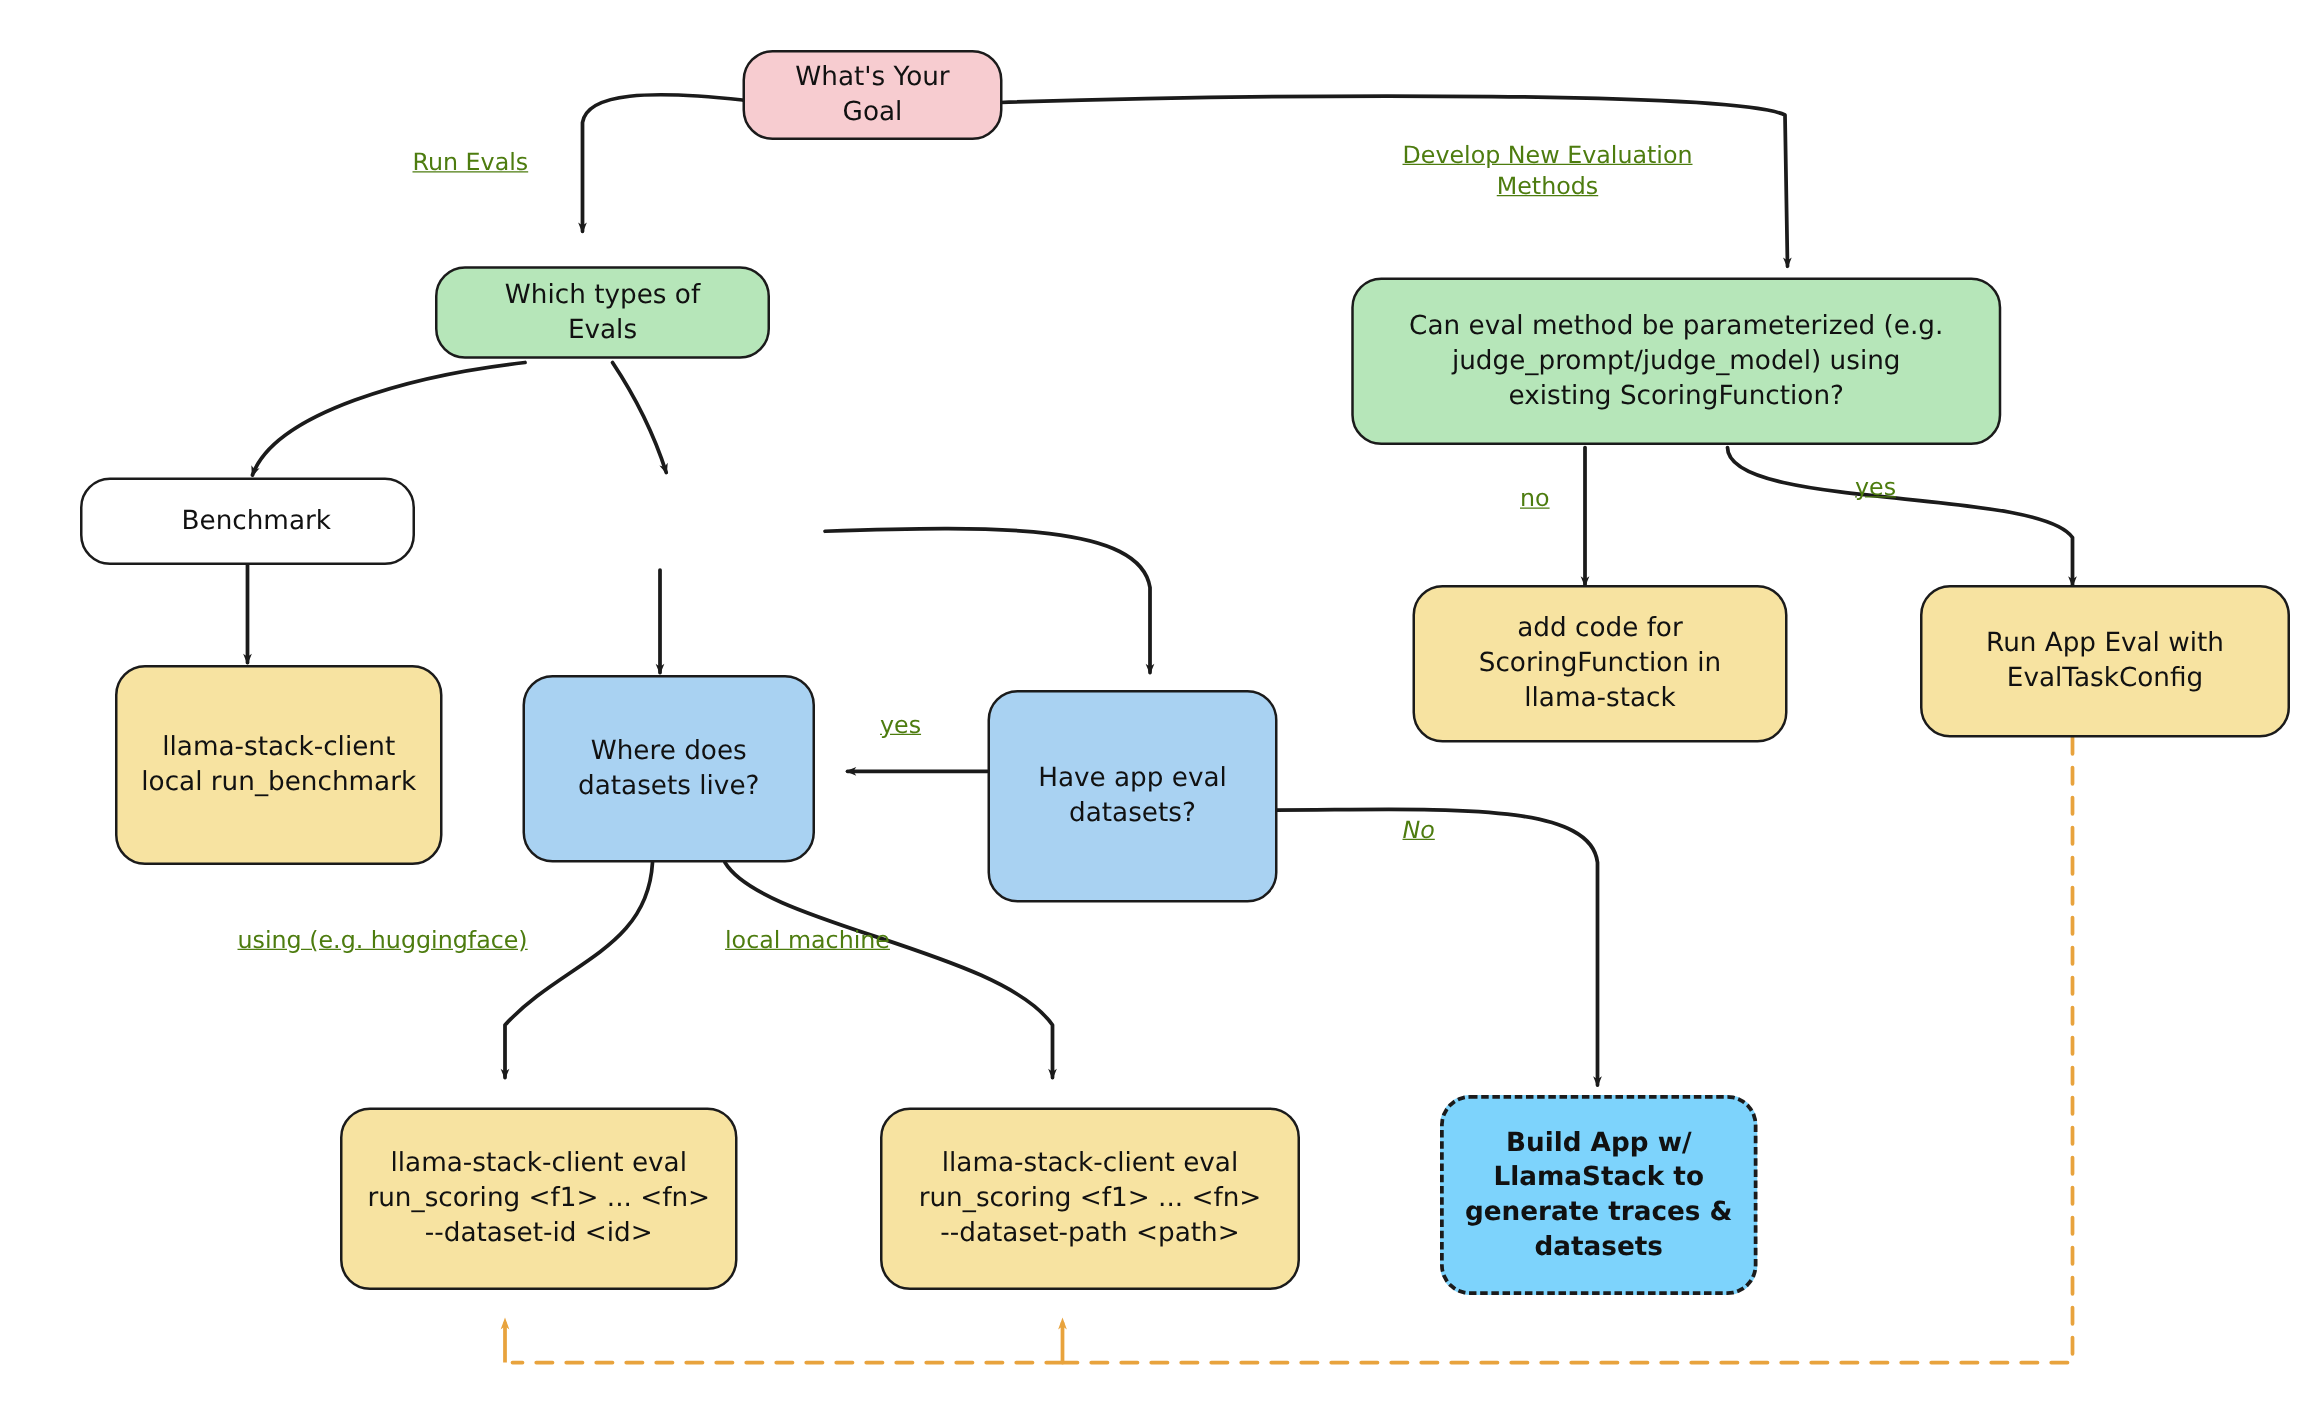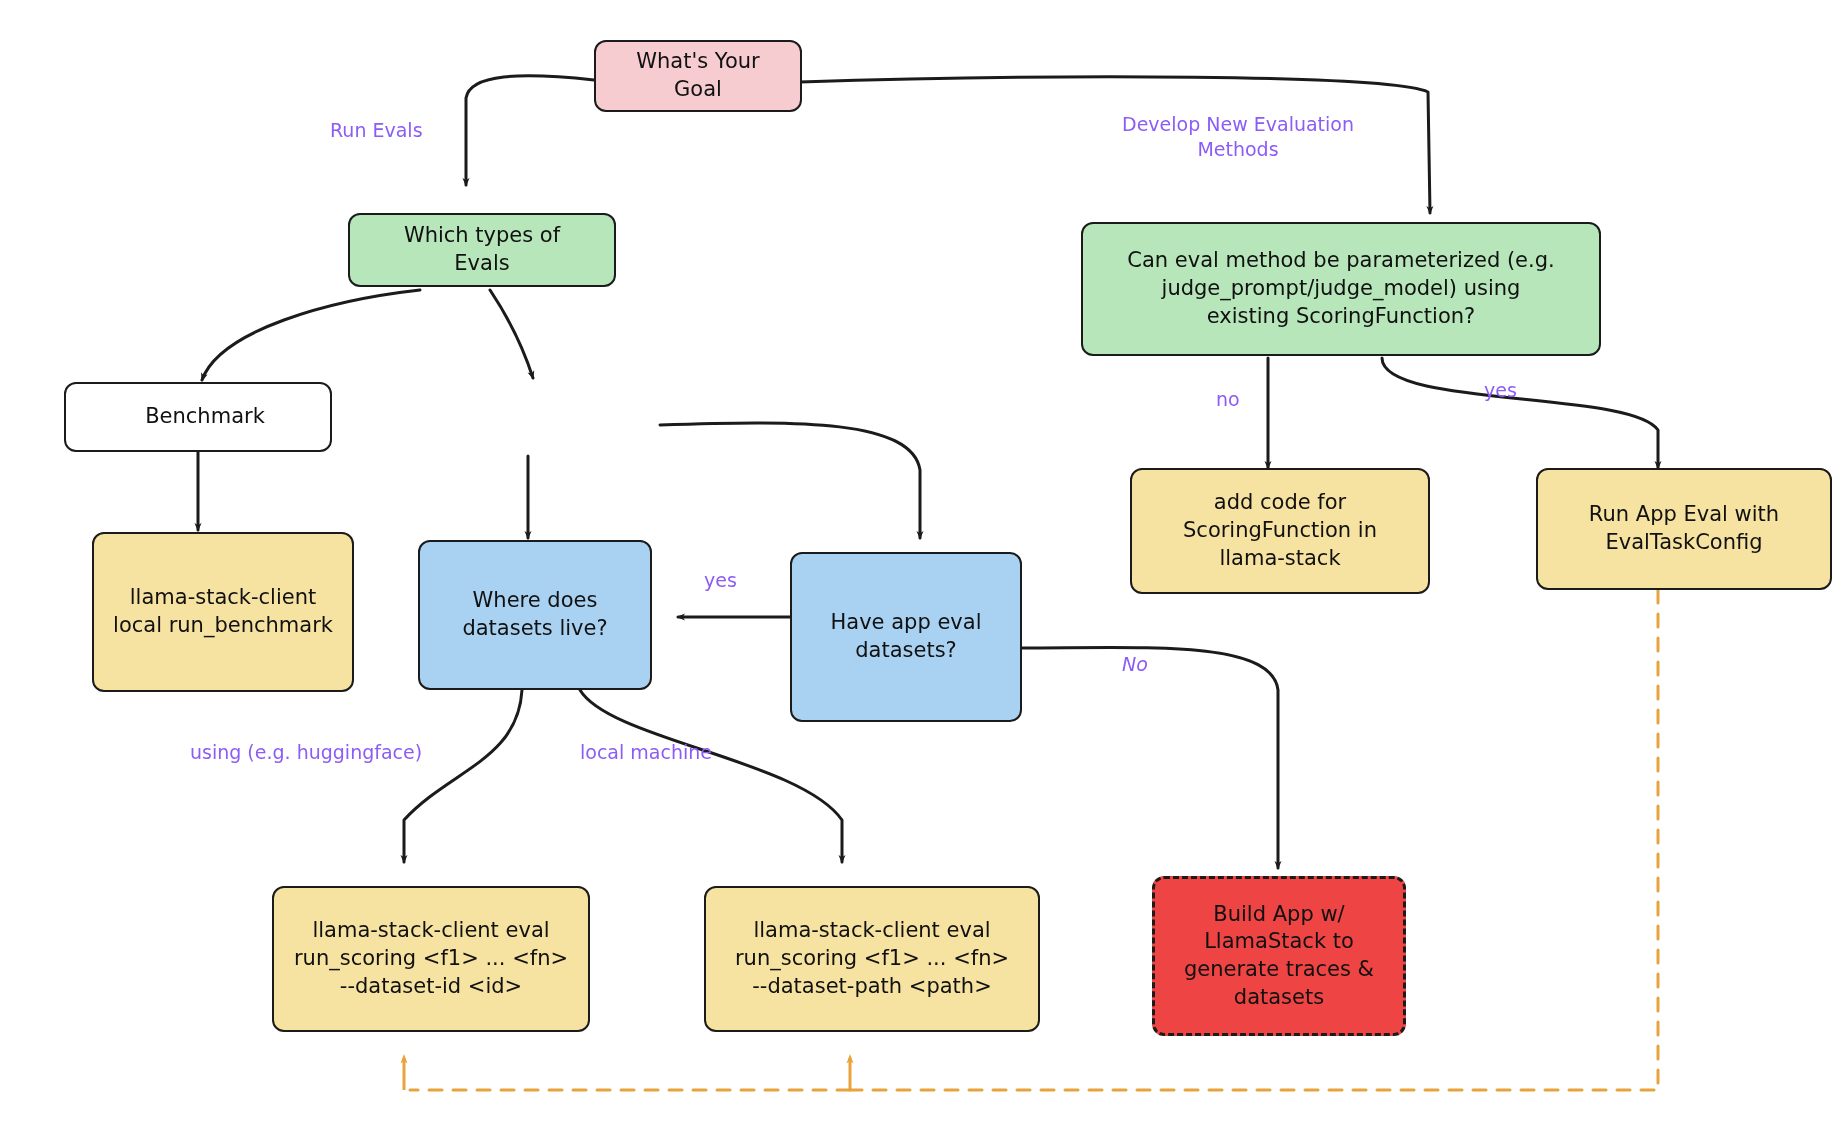--- a/index.html
+++ b/index.html
@@ -26,43 +26,45 @@
     pointer-events: none;
   }
   .node {
     position: absolute;
     box-sizing: border-box;
     display: flex;
     align-items: center;
     justify-content: center;
     text-align: center;
     border: 2.5px solid #1b1b1b;
-    border-radius: 12px;
+    border-radius: 24px;
     line-height: 1.32;
     white-space: pre-line;
     padding: 6px 10px;
     color: #111111;
     font-size: 20px;
   }
   .node.pink   { background: #f7ccd0; }
   .node.green  { background: #b6e6b9; }
   .node.blue   { background: #a9d2f2; }
   .node.yellow { background: #f7e3a1; margin-left: 24px; }
   .node.white  { background: #ffffff; padding-left: 24px; }
   .node.dashed {
-    background: #ef4444;
+    background: #7dd3fc;
     border-style: dashed;
     border-width: 3px;
+    font-weight: bold;
   }
   .edge-label {
     position: absolute;
-    color: #8b5cf6;
+    color: #4d7c0f;
     font-size: 19px;
     white-space: pre-line;
     line-height: 1.3;
+    text-decoration: underline;
   }
 </style>
 </head>
 <body>
 
 <div id="canvas">
 
   <svg class="edges" viewBox="0 0 1840 1124">
     <defs>
       <marker id="arrow" markerWidth="11" markerHeight="11" refX="7.5" refY="4" orient="auto" markerUnits="userSpaceOnUse">

